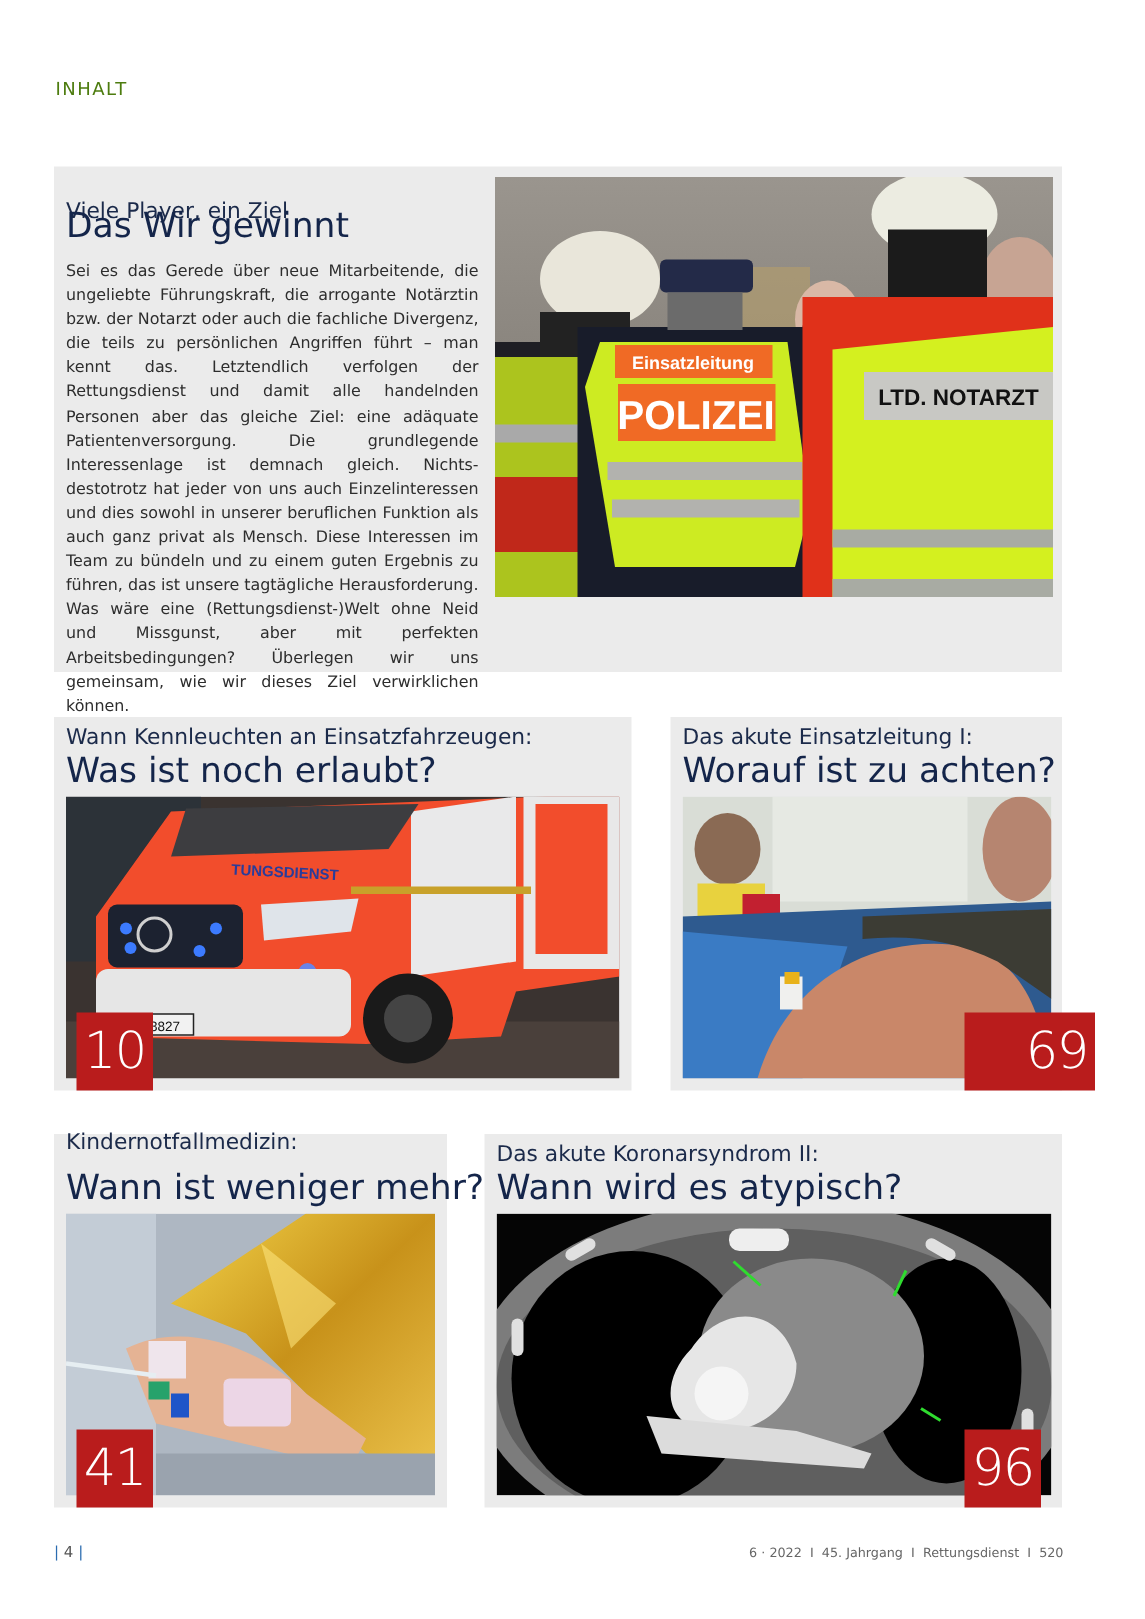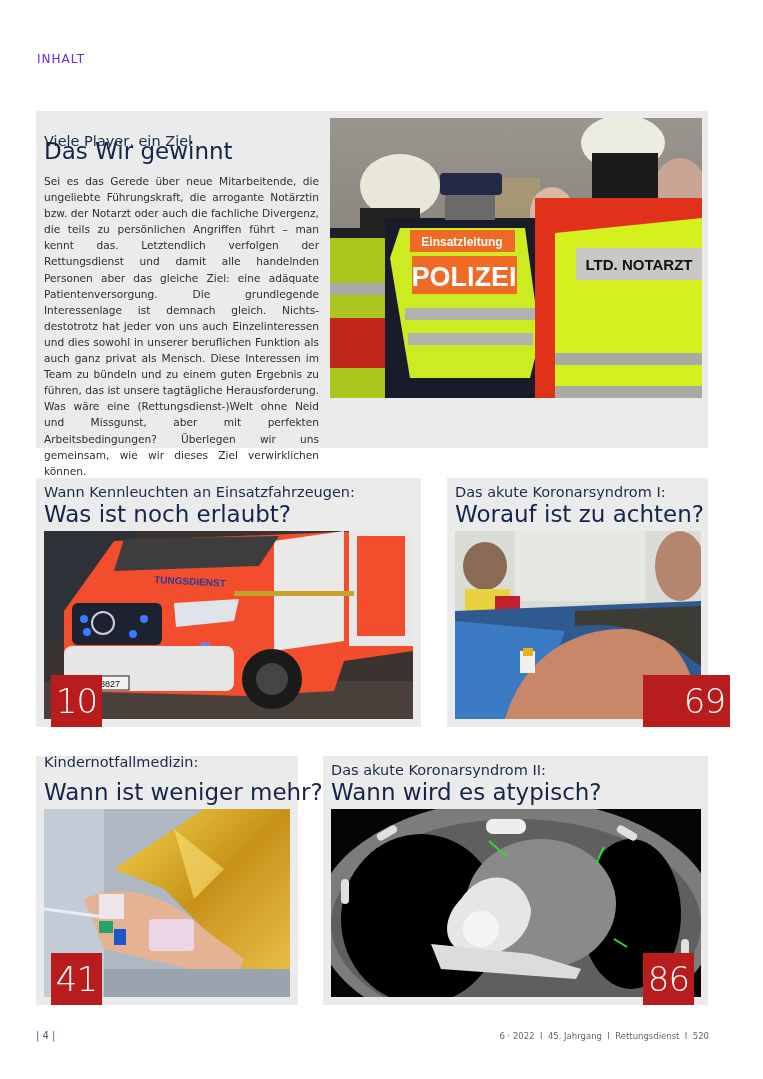--- a/index.html
+++ b/index.html
@@ -1,18 +1,18 @@
 <!DOCTYPE html>
 <html><head>
 <meta charset="utf-8">
 <style>
   html, body { margin:0; padding:0; background:#ffffff; }
   body { width:763px; height:1079px; position:relative; overflow:hidden;
          font-family:"DejaVu Sans", "Liberation Sans", sans-serif; color:#1b2a4a; }
-  .section-label { position:absolute; left:37px; top:52px; font-size:12px; letter-spacing:1px; color:#6d28d9; }
+  .section-label { position:absolute; left:37px; top:52px; font-size:12px; letter-spacing:1px; color:#4d7c0f; }
   .panel { position:absolute; background:#ebebeb; }
   .kicker { position:absolute; font-size:14.5px; color:#1b2a4a; white-space:nowrap; }
   .headline { position:absolute; font-size:23px; color:#14254a; white-space:nowrap; }
   .body-text { position:absolute; left:44px; top:173px; width:275px; font-size:10.6px; line-height:16.1px;
                color:#2d2d2d; text-align:justify; hyphens:manual; }
   .photo { position:absolute; overflow:hidden; }
   .badge { position:absolute; width:51px; height:52px; background:#b91c1c; color:#ffffff;
            font-size:34px; line-height:52px; text-align:center; font-weight:300; letter-spacing:-1px; }
   .footer-left { position:absolute; left:36px; top:1030px; font-size:10px; color:#555; }
   .footer-left .bar { color:#2b6cb0; }
@@ -105,21 +105,21 @@
     <text x="62" y="156" font-size="9" fill="#111" text-anchor="middle" font-family="Liberation Sans, sans-serif">A 8827</text>
 
     <circle cx="228" cy="148" r="30" fill="#1a1a1a"></circle>
     <circle cx="228" cy="148" r="16" fill="#444"></circle>
     <rect x="190" y="60" width="120" height="5" fill="#c8a12a"></rect>
   </svg>
 </div>
 <div class="badge" style="left:51px;top:675px;">10</div>
 
 <div class="panel" style="left:447px;top:478px;width:261px;height:249px;"></div>
-<div class="kicker" style="left:455px;top:484px;">Das akute Koronarsyndrom I:</div>
+<div class="kicker" style="left:455px;top:484px;">Das akute Einsatzleitung I:</div>
 <div class="headline" style="left:455px;top:501px;">Worauf ist zu achten?</div>
 <div class="photo" style="left:455px;top:531px;width:246px;height:188px;">
   <svg width="246" height="188" viewBox="0 0 246 188">
     <rect width="246" height="188" fill="#d9ddd6"></rect>
     <rect x="60" y="0" width="130" height="70" fill="#e6e9e3"></rect>
     <ellipse cx="30" cy="35" rx="22" ry="24" fill="#8a6a54"></ellipse>
     <rect x="10" y="58" width="45" height="25" fill="#e8d23e"></rect>
     <rect x="40" y="65" width="25" height="15" fill="#c22030"></rect>
     <path d="M0 80 L246 70 L246 188 L0 188 Z" fill="#2e5a8f"></path>
     <path d="M0 90 L110 100 L80 188 L0 188 Z" fill="#3a7bc4"></path>
@@ -176,21 +176,21 @@
     <rect x="155" y="10" width="40" height="15" rx="7" fill="#eeeeee"></rect>
     <rect x="10" y="70" width="8" height="25" rx="4" fill="#e0e0e0"></rect>
     <rect x="350" y="130" width="8" height="22" rx="4" fill="#e0e0e0"></rect>
     <rect x="45" y="20" width="22" height="8" rx="4" fill="#e0e0e0" transform="rotate(-30 56 24)"></rect>
     <rect x="285" y="20" width="22" height="8" rx="4" fill="#e0e0e0" transform="rotate(30 296 24)"></rect>
     <path d="M158 32 L176 48" stroke="#2fdc2f" stroke-width="2"></path>
     <path d="M273 38 L265 55" stroke="#2fdc2f" stroke-width="2"></path>
     <path d="M296 138 L283 130" stroke="#2fdc2f" stroke-width="2"></path>
   </svg>
 </div>
-<div class="badge" style="left:643px;top:953px;">86</div>
+<div class="badge" style="left:643px;top:953px;">96</div>
 
 <div class="footer-left">
   <span class="bar">| </span><span>4</span><span class="bar"> |</span>
 </div>
 <div class="footer-right">
   <span>6 · 2022</span>
   &nbsp;<span>I</span>&nbsp;
   <span>45. Jahrgang</span>
   &nbsp;<span>I</span>&nbsp;
   <span>Rettungsdienst</span>

